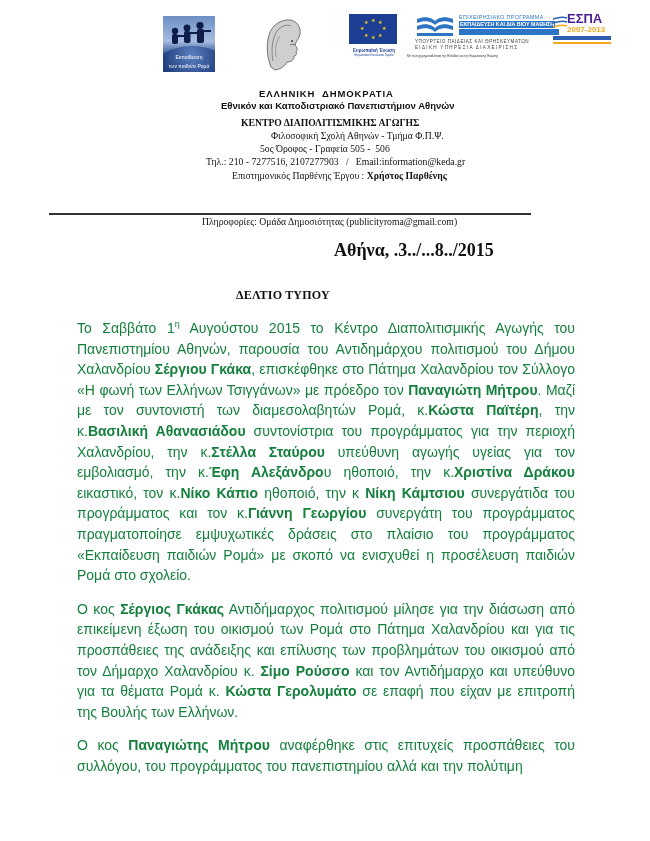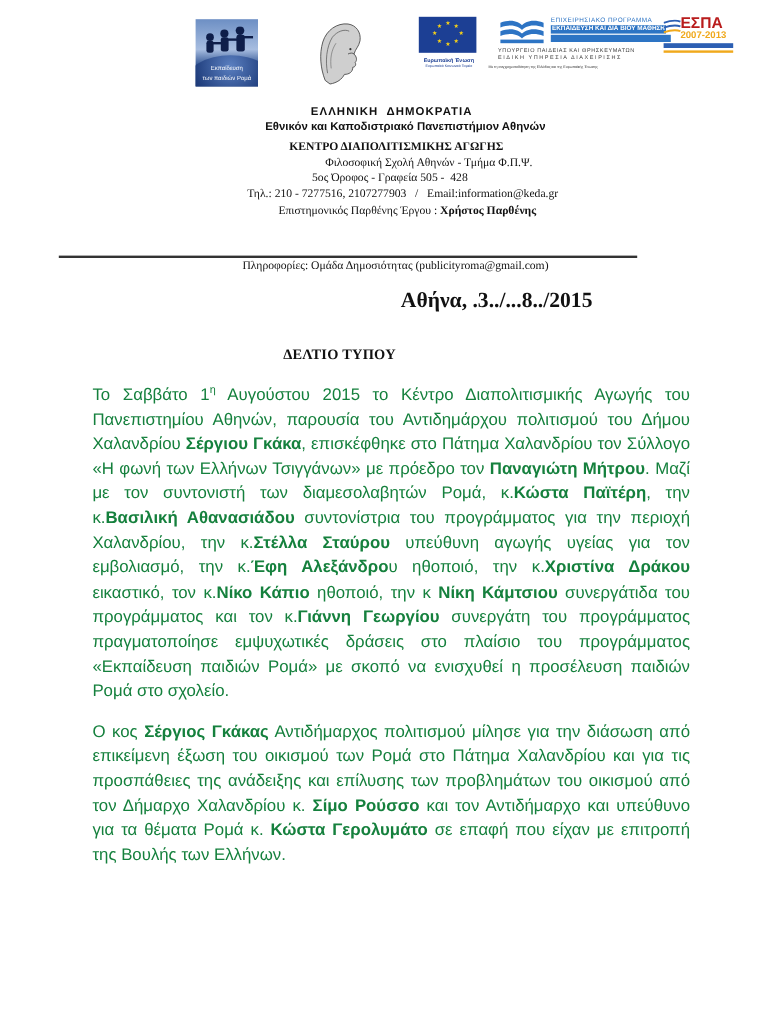--- a/index.html
+++ b/index.html
@@ -23,21 +23,21 @@
   #eu-label { position:absolute; left:1px; top:40px; width:56px; font-size:4.5px; font-weight:bold; color:#1c3f94; text-align:center; line-height:5px; }
   #eu-sub { position:absolute; left:1px; top:45px; width:56px; font-size:3px; color:#1c3f94; text-align:center; line-height:4px; }
   #epeaek-mark { position:absolute; left:70px; top:7px; width:40px; height:22px; }
   #epeaek-t1 { position:absolute; left:114px; top:6px; font-size:5.3px; letter-spacing:0.4px; color:#2d74c4; line-height:6px; }
   #epeaek-t2 { position:absolute; left:114px; top:13px; font-size:5.3px; font-weight:bold; color:#fff; background:#2d74c4; line-height:7px; padding:0 1px; }
   #epeaek-t3 { position:absolute; left:114px; top:21px; width:100px; height:6px; background:#2d74c4; }
   #ministry-t1 { position:absolute; left:70px; top:31px; font-size:4.6px; letter-spacing:0.5px; color:#444; line-height:5px; }
   #ministry-t2 { position:absolute; left:70px; top:37px; font-size:4.6px; letter-spacing:1.3px; color:#444; line-height:5px; }
   #cofund { position:absolute; left:62px; top:46px; font-size:3px; color:#333; line-height:4px; }
   #espa-lines { position:absolute; left:208px; top:8px; width:18px; height:14px; }
-  #espa-word { position:absolute; left:222px; top:4px; font-size:13px; font-weight:bold; color:#b91c1c; line-height:14px; }
+  #espa-word { position:absolute; left:222px; top:4px; font-size:13px; font-weight:bold; color:#4c1d95; line-height:14px; }
   #espa-years { position:absolute; left:222px; top:17px; font-size:8px; font-weight:bold; color:#f0a91c; line-height:9px; }
   #espa-flags { position:absolute; left:208px; top:28px; width:58px; height:4px; background:#2c5fb3; }
   #espa-foot { position:absolute; left:208px; top:34px; width:58px; height:2px; background:#f0a91c; }
 
   
   .hdr { position:absolute; white-space:nowrap; }
   #hdr-republic { left: 259px; top: 88px; font-size: 9.5px; font-weight: bold; letter-spacing: 0.9px; font-family:"Liberation Sans", sans-serif; }
   #hdr-university { left: 221px; top: 100px; font-size: 9.5px; font-weight: bold; font-family:"Liberation Sans", sans-serif; }
   .serif { font-family: "Liberation Serif", serif; font-size: 9.7px; }
   #hdr-center { left: 241px; top: 117px; font-weight:bold; font-size: 9.7px; }
@@ -122,28 +122,29 @@
   <div id="espa-word">ΕΣΠΑ</div>
   <div id="espa-years">2007-2013</div>
   <div id="espa-flags"></div>
   <div id="espa-foot"></div>
 </div>
 
 <div class="hdr" id="hdr-republic" style="white-space:pre">ΕΛΛΗΝΙΚΗ  ΔΗΜΟΚΡΑΤΙΑ</div>
 <div class="hdr" id="hdr-university">Εθνικόν και Καποδιστριακό Πανεπιστήμιον Αθηνών</div>
 <div class="hdr serif" id="hdr-center">ΚΕΝΤΡΟ ΔΙΑΠΟΛΙΤΙΣΜΙΚΗΣ ΑΓΩΓΗΣ</div>
 <div class="hdr serif" id="hdr-school">Φιλοσοφική Σχολή Αθηνών - Τμήμα Φ.Π.Ψ.</div>
-<div class="hdr serif" id="hdr-floor" style="white-space:pre">5ος Όροφος - Γραφεία 505 -  428</div>
+<div class="hdr serif" id="hdr-floor" style="white-space:pre">5ος Όροφος - Γραφεία 505 -  506</div>
 <div class="hdr serif" id="hdr-contact" style="white-space:pre">Τηλ.: 210 - 7277516, 2107277903   /   Email:information@keda.gr</div>
 <div class="hdr serif" id="hdr-manager">
   <span style="white-space:pre">Επιστημονικός Παρθένης Έργου : </span><b>Χρήστος Παρθένης</b>
 </div>
 <div class="hdr serif" id="hdr-info">Πληροφορίες: Ομάδα Δημοσιότητας (publicityroma@gmail.com)</div>
 
 <div id="divider"></div>
 
 <div id="doc-date">Αθήνα, .3../...8../2015</div>
 <div id="doc-title">ΔΕΛΤΙΟ ΤΥΠΟΥ</div>
 
 <div id="body">
     <p><span>Το Σαββάτο 1</span><sup>η</sup><span> Αυγούστου 2015 το Κέντρο Διαπολιτισμικής Αγωγής του Πανεπιστημίου Αθηνών, παρουσία του Αντιδημάρχου πολιτισμού του Δήμου Χαλανδρίου </span><b>Σέργιου Γκάκα</b><span>, επισκέφθηκε στο Πάτημα Χαλανδρίου τον Σύλλογο «Η φωνή των Ελλήνων Τσιγγάνων» με πρόεδρο τον </span><b>Παναγιώτη Μήτρου</b><span>. Μαζί με τον συντονιστή των διαμεσολαβητών Ρομά, κ.</span><b>Κώστα Παϊτέρη</b><span>, την κ.</span><b>Βασιλική Αθανασιάδου</b><span> συντονίστρια του προγράμματος για την περιοχή Χαλανδρίου, την κ.</span><b>Στέλλα Σταύρου</b><span> υπεύθυνη αγωγής υγείας για τον εμβολιασμό, την κ.</span><b>Έφη Αλεξάνδρο</b><span>υ ηθοποιό, την κ.</span><b>Χριστίνα Δράκου</b><span> εικαστικό, τον κ.</span><b>Νίκο Κάπιο</b><span> ηθοποιό, την κ </span><b>Νίκη Κάμτσιου</b><span> συνεργάτιδα του προγράμματος και τον κ.</span><b>Γιάννη Γεωργίου</b><span> συνεργάτη του προγράμματος πραγματοποίησε εμψυχωτικές δράσεις  στο πλαίσιο του προγράμματος «Εκπαίδευση παιδιών Ρομά» με σκοπό να ενισχυθεί η προσέλευση παιδιών Ρομά στο σχολείο.</span></p>
     <p><span>Ο κος </span><b>Σέργιος Γκάκας</b><span> Αντιδήμαρχος πολιτισμού μίλησε για την διάσωση από επικείμενη έξωση του οικισμού των Ρομά  στο Πάτημα Χαλανδρίου και για τις προσπάθειες της ανάδειξης και επίλυσης των προβλημάτων του οικισμού από τον Δήμαρχο Χαλανδρίου κ. </span><b>Σίμο Ρούσσο</b><span> και τον Αντιδήμαρχο και υπεύθυνο για τα θέματα Ρομά κ. </span><b>Κώστα Γερολυμάτο</b><span> σε επαφή που είχαν με επιτροπή της Βουλής των Ελλήνων.</span></p>
+    <p><span>Ο κος </span><b>Παναγιώτης Μήτρου</b><span> αναφέρθηκε στις επιτυχείς προσπάθειες του συλλόγου, του προγράμματος του πανεπιστημίου αλλά και την πολύτιμη</span></p>
   </div>
 
 </body></html>

